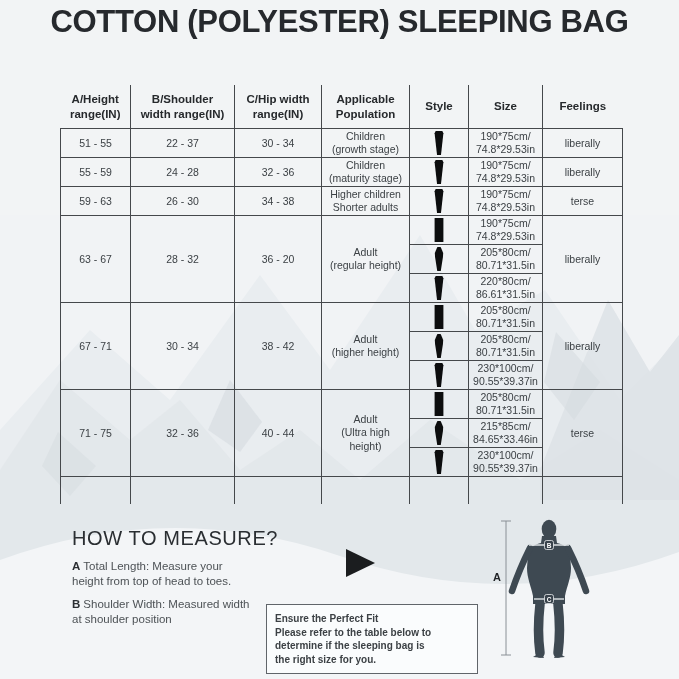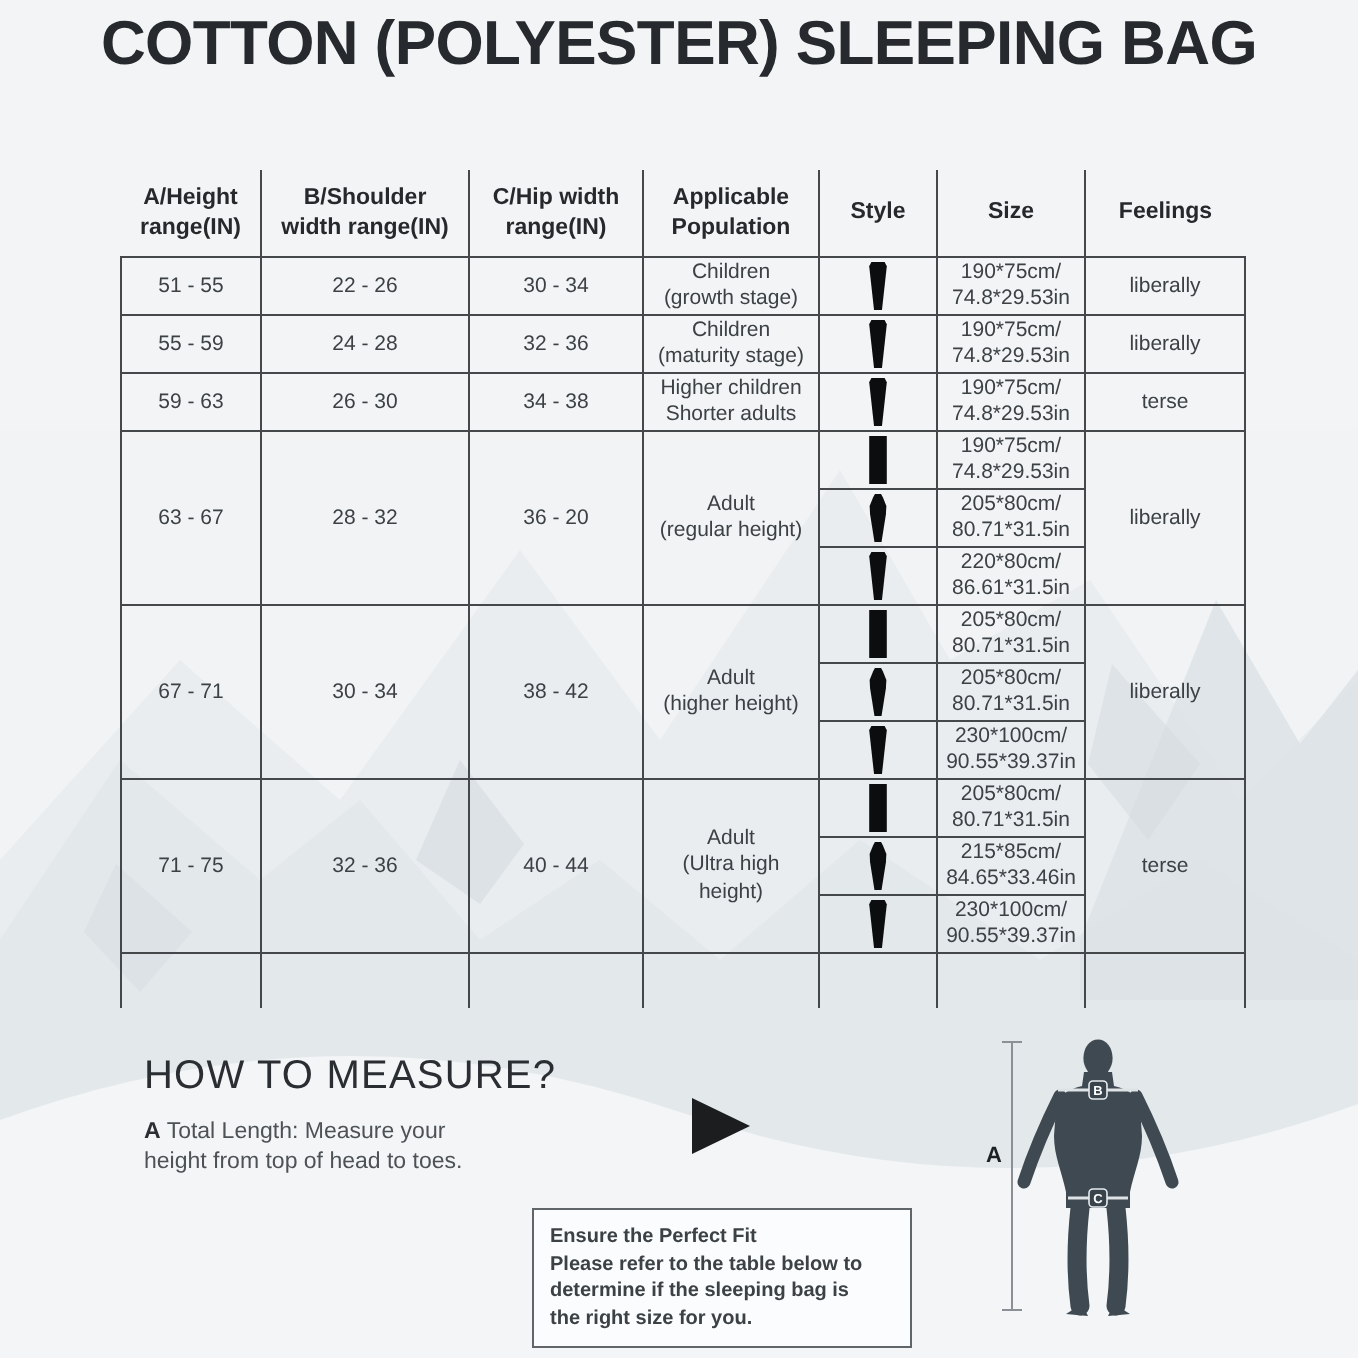--- a/index.html
+++ b/index.html
@@ -67,21 +67,21 @@
 
   .play-triangle{
     position:absolute;left:346px;top:549px;
     width:0;height:0;
     border-top:14px solid transparent;
     border-bottom:14px solid transparent;
     border-left:29px solid #1b1d1f;
   }
 
   .fit-box{
-    position:absolute;left:266px;top:604px;width:190px;
+    position:absolute;left:266px;top:604px;width:212px;
     box-sizing:border-box;
     border:1px solid #60656a;background:rgba(251,252,253,0.92);
     padding:7px 8px;
     font-size:10px;font-weight:700;color:#3c4145;line-height:1.35;
     white-space:pre-line;
   }
 
   
   .figure-wrap{position:absolute;left:483px;top:512px;}
 </style>
@@ -130,21 +130,21 @@
 Population</th>
           <th>Style</th>
           <th>Size</th>
           <th>Feelings</th>
         </tr>
       </thead>
       <tbody>
 
         <tr>
           <td>51 - 55</td>
-          <td>22 - 26</td>
+          <td>22 - 37</td>
           <td>30 - 34</td>
           <td class="pop">Children
 (growth stage)</td>
           <td><span class="bag" data-icon="taper"></span></td>
           <td class="size">190*75cm/
 74.8*29.53in</td>
           <td>liberally</td>
         </tr>
 
         <tr>
@@ -248,20 +248,24 @@
         </tr>
       </tbody>
     </table>
 
     <div class="htm-heading">HOW TO MEASURE?</div>
 
     <div class="measure-list">
       <div class="measure-item">
         <b>A</b><span class="mtext">Total Length: Measure your
 height from top of head to toes.</span>
+      </div>
+      <div class="measure-item">
+        <b>B</b><span class="mtext">Shoulder Width: Measured width
+at shoulder position</span>
       </div>
     </div>
 
     <div class="play-triangle"></div>
 
     <div class="fit-box">Ensure the Perfect Fit
 Please refer to the table below to
 determine if the sleeping bag is
 the right size for you.</div>
 

